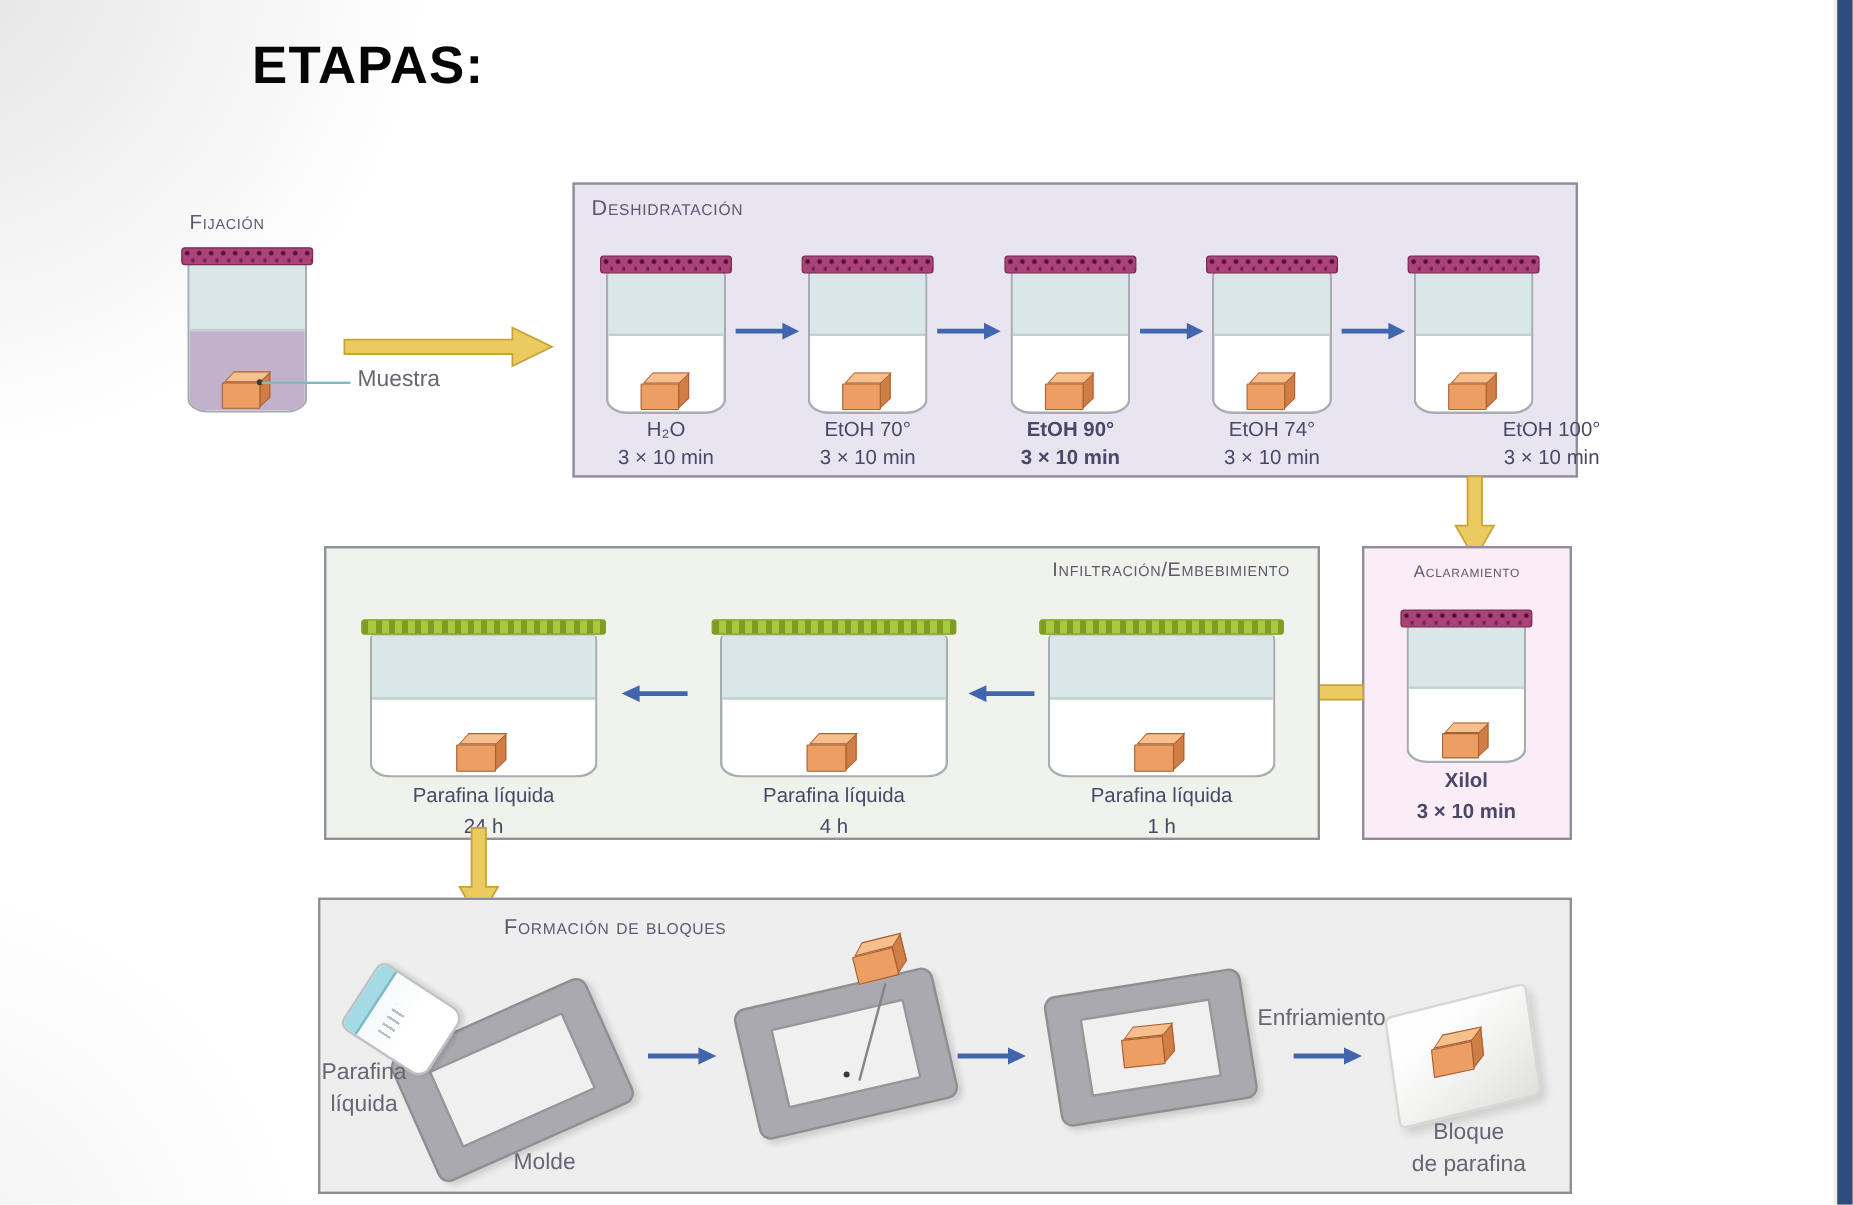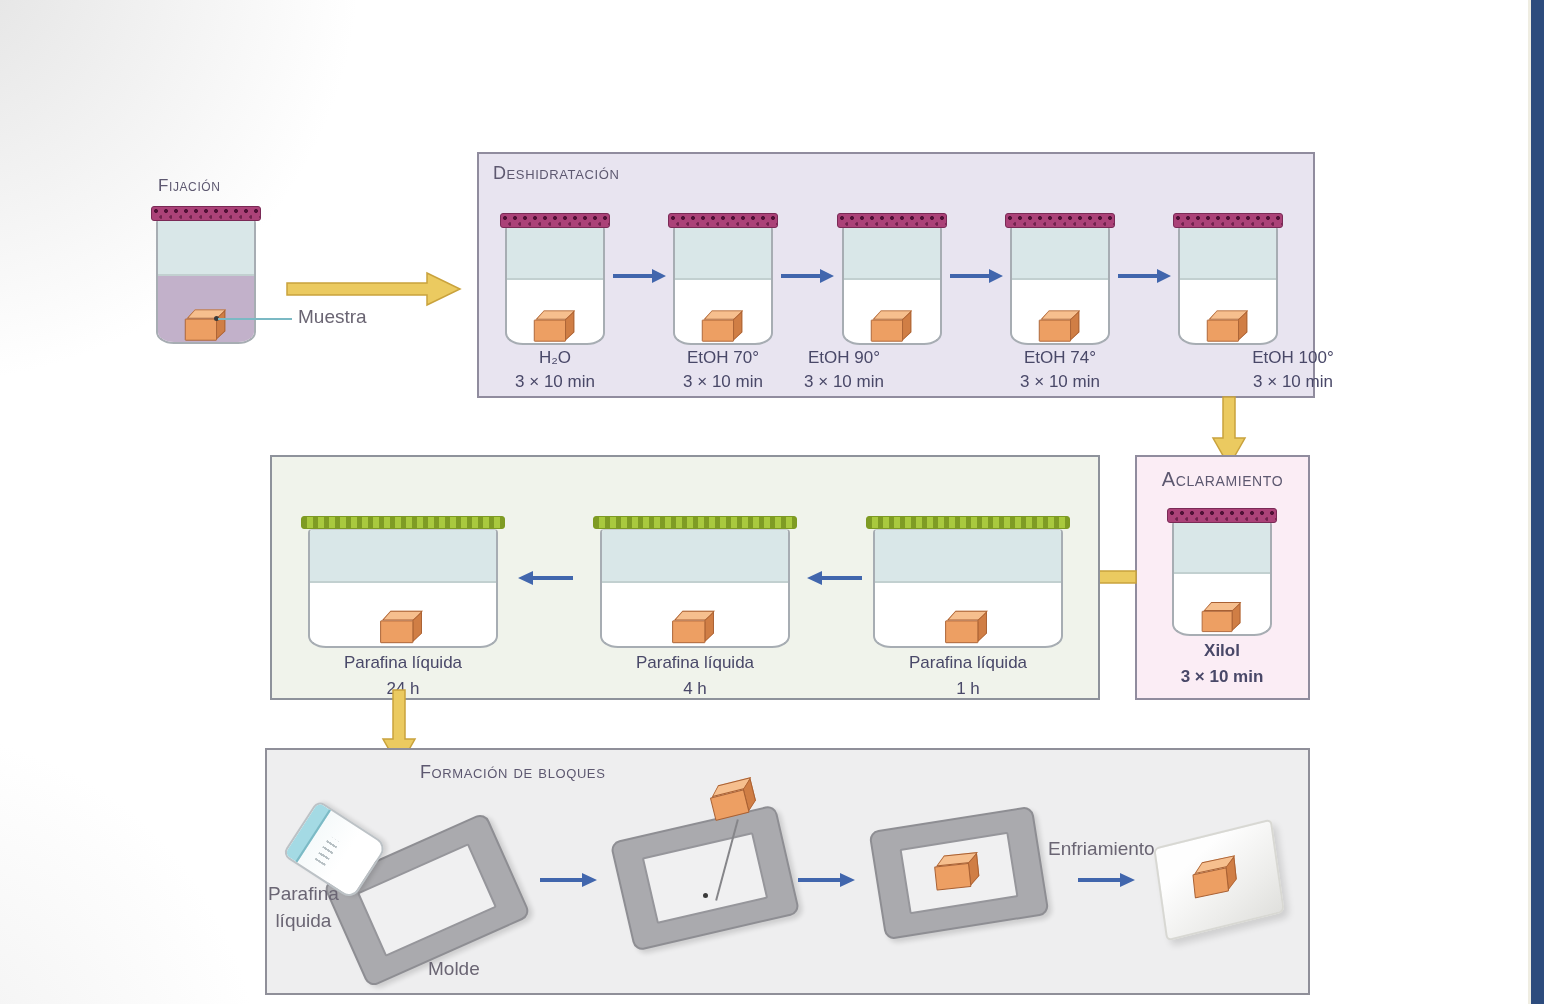--- a/index.html
+++ b/index.html
@@ -96,20 +96,21 @@
   .dot { position:absolute; width:5px; height:5px; border-radius:50%; background:#3a3a3a; }
   .pointer-line { position:absolute; height:2px; background:#7bb9c4; }
 
   svg.arw { position:absolute; overflow:visible; }
 </style>
 </head>
 <body>
 
 <div class="stage">
 
+  <div class="abs page-title" style="left:210px; top:30px;">ETAPAS:</div>
 
   <div class="abs sc" style="left:158px; top:176px; font-size:17px;">Fijación</div>
 
   <div class="jar fix" style="left:156px; top:206px; width:100px; height:138px;">
     <div class="body">
       <div class="liquid"></div>
       <div class="fixliquid"></div>
       <div class="cube" style="left:24px; top:88px; transform:scale(.92);">
           <span class="ct"></span>
           <span class="cs"></span>
@@ -187,21 +188,21 @@
   </div>
 
   <div class="abs jlabel" style="left:485px; top:346px; width:140px;">
     <div>H₂O</div>
     <div>3 × 10 min</div>
   </div>
   <div class="abs jlabel" style="left:653px; top:346px; width:140px;">
     <div>EtOH 70°</div>
     <div>3 × 10 min</div>
   </div>
-  <div class="abs jlabel" style="left:774px; top:346px; width:140px;">
+  <div class="abs jlabel" style="left:822px; top:346px; width:140px;font-weight:bold;">
     <div>EtOH 90°</div>
     <div>3 × 10 min</div>
   </div>
   <div class="abs jlabel" style="left:990px; top:346px; width:140px;">
     <div>EtOH 74°</div>
     <div>3 × 10 min</div>
   </div>
   <div class="abs jlabel" style="left:1223px; top:346px; width:140px;">
     <div>EtOH 100°</div>
     <div>3 × 10 min</div>
@@ -218,21 +219,21 @@
     </svg>
   <svg class="arw" style="left:1118px; top:268px;" width="54" height="16" viewBox="0 0 54 16">
     <polygon points="0,6 39,6 39,1 53,8 39,15 39,10 0,10" fill="#4166ad"></polygon>
     </svg>
 
   <svg class="arw" style="left:1212px; top:397px;" width="34" height="70" viewBox="0 0 34 70">
     <polygon points="11,0 23,0 23,41 33,41 17,69 1,41 11,41" fill="#ebca60" stroke="#c9a23c" stroke-width="1.5"></polygon>
     </svg>
 
   <div class="pbox box-aclar" style="left:1135px; top:455px; width:175px; height:245px;"></div>
-  <div class="abs sc" style="left:1135px; top:468px; width:175px; text-align:center; font-size:20px;">Aclaramiento</div>
+  <div class="abs sc" style="left:1135px; top:468px; width:175px; text-align:center; font-size:14px;">Aclaramiento</div>
 
   <div class="jar" style="left:1172px; top:508px; width:100px; height:128px;">
     <div class="body">
         <div class="liquid"></div>
       <div class="cube" style="left:24px; top:78px; transform:scale(.88);">
           <span class="ct"></span>
           <span class="cs"></span>
           <span class="cf"></span>
         </div>
     </div>
@@ -241,20 +242,21 @@
   <div class="abs jlabel" style="left:1152px; top:638px; width:140px; line-height:26px;font-weight:bold;">
     <div>Xilol</div>
     <div>3 × 10 min</div>
   </div>
 
   <svg class="arw" style="left:1066px; top:560px;" width="70" height="34" viewBox="0 0 70 34">
     <polygon points="70,11 32,11 32,1 1,17 32,33 32,23 70,23" fill="#ebca60" stroke="#c9a23c" stroke-width="1.5"></polygon>
     </svg>
 
   <div class="pbox box-infil" style="left:270px; top:455px; width:830px; height:245px;"></div>
+  <div class="abs sc" style="left:690px; top:466px; width:385px; text-align:right; font-size:16.5px;">Infiltración/Embebimiento</div>
 
   <div class="jar green-lid" style="left:308px; top:516px; width:190px; height:132px;">
     <div class="body">
         <div class="liquid"></div>
       <div class="cube" style="left:68px; top:80px; transform:scale(.95);">
           <span class="ct"></span>
           <span class="cs"></span>
           <span class="cf"></span>
         </div>
     </div>
@@ -356,16 +358,20 @@
     <polygon points="0,6 42,6 42,1 57,8 42,15 42,10 0,10" fill="#4166ad"></polygon>
     </svg>
 
   <div class="parblock" style="left:1158px; top:833px;">
     <div class="cube" style="left:32px; top:24px; transform:rotate(2deg);">
         <span class="ct"></span>
         <span class="cs"></span>
         <span class="cf"></span>
       </div>
   </div>
+  <div class="abs plainlabel" style="left:1148px; top:930px; width:152px; text-align:center; line-height:27px;">
+    <div>Bloque</div>
+    <div>de parafina</div>
+  </div>
 
   <div class="accent-bar-edge"></div>
   <div class="accent-bar"></div>
 </div>
 
 </body></html>

